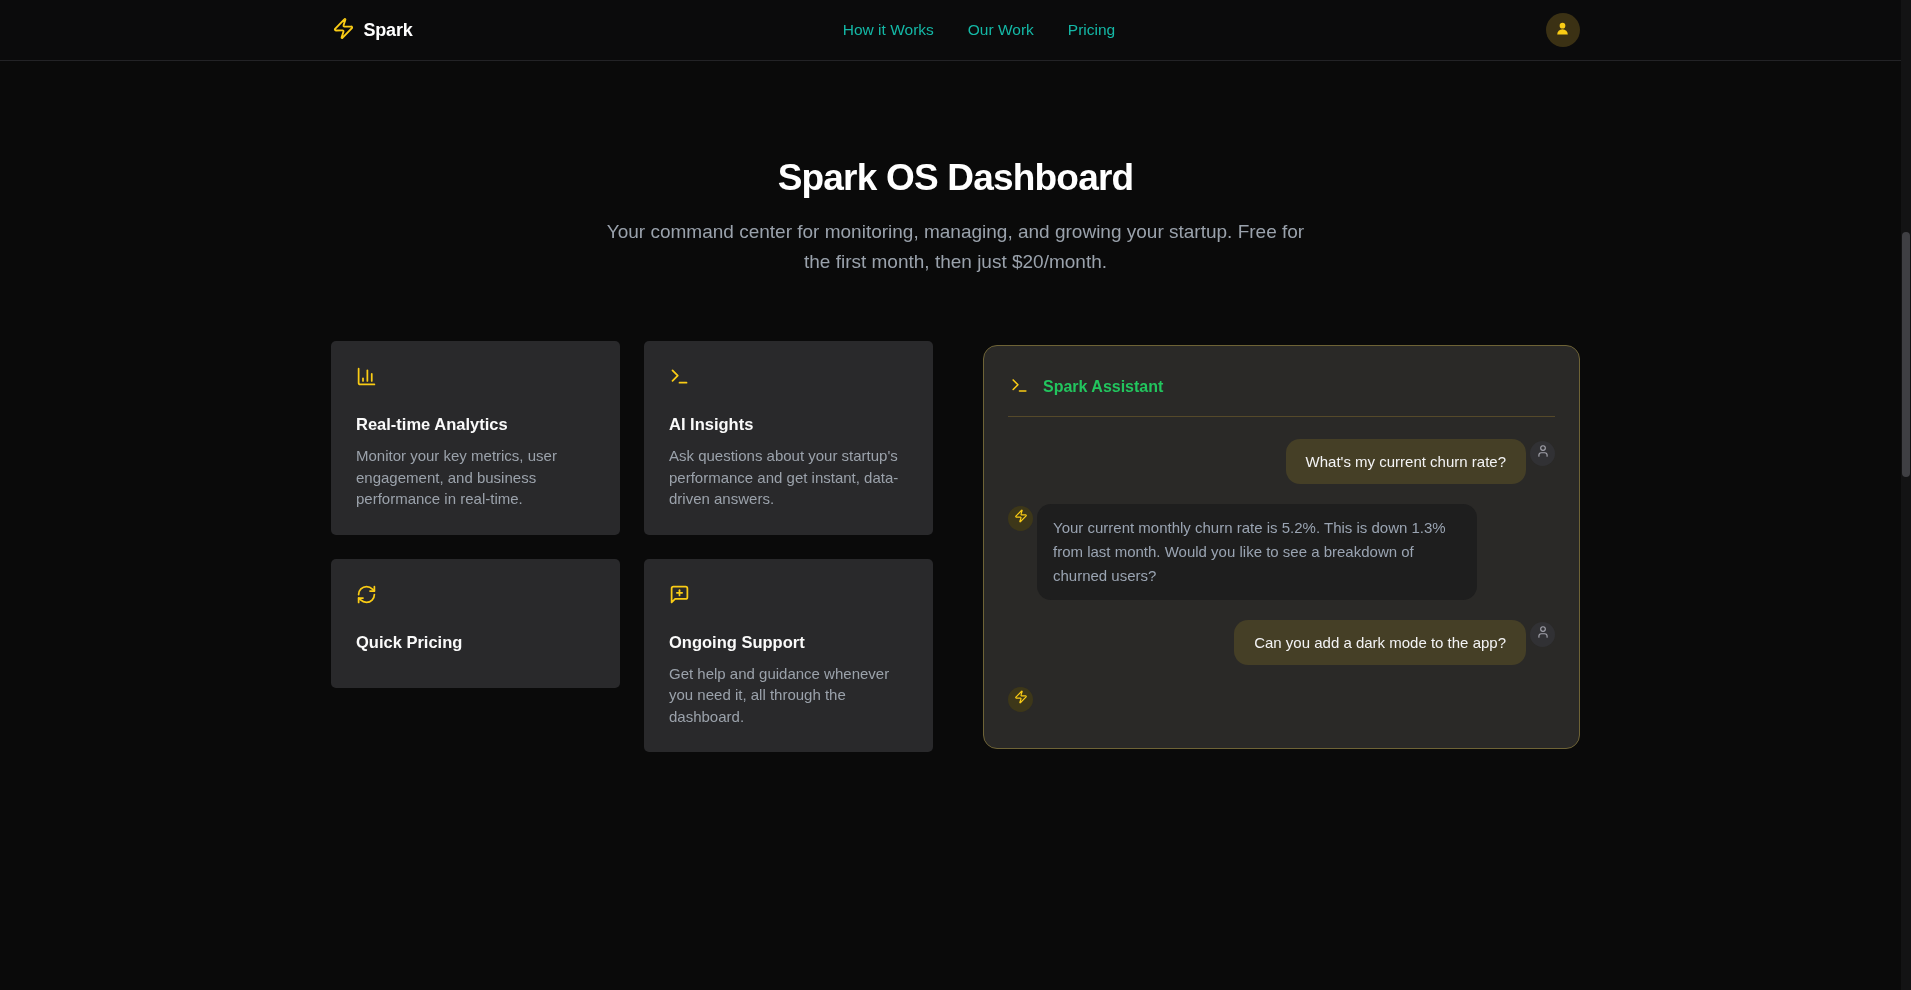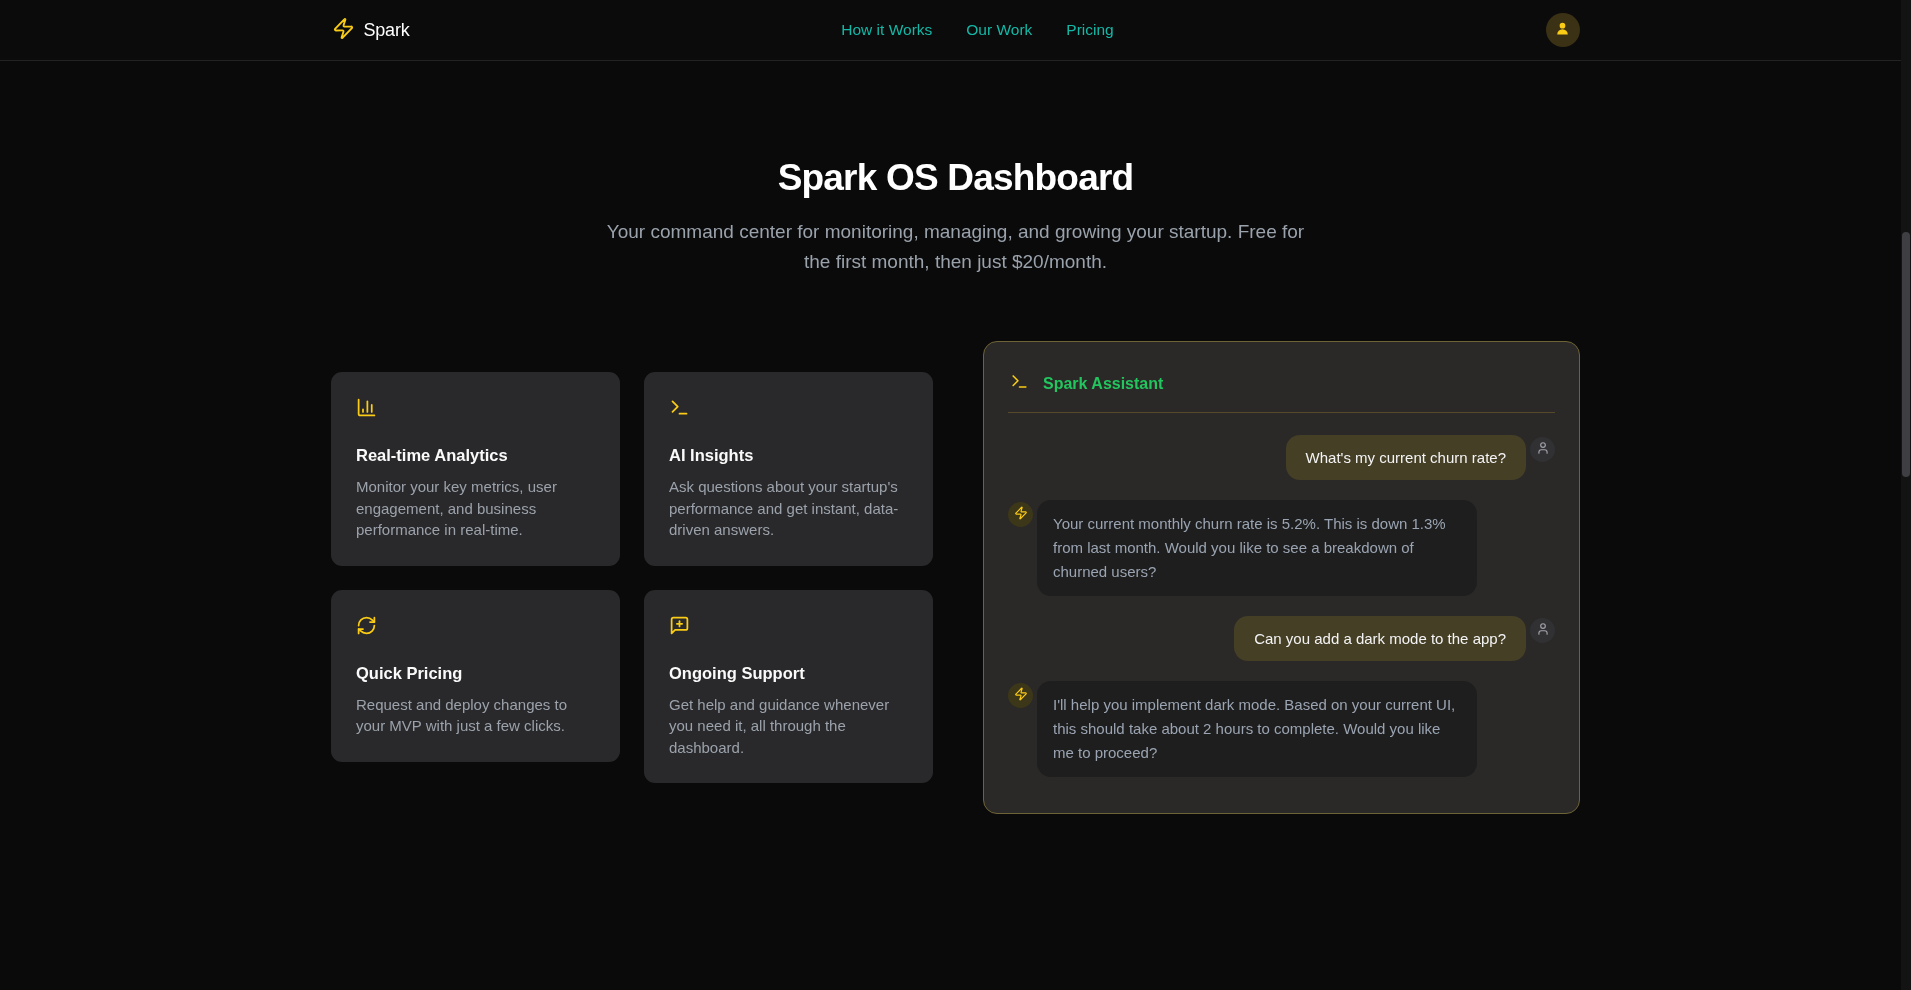--- a/index.html
+++ b/index.html
@@ -23,21 +23,21 @@
     display: flex;
     align-items: center;
   }
   .brand {
     display: flex;
     align-items: center;
     gap: 9px;
     cursor: pointer;
   }
   .brand svg { width: 23px; height: 23px; stroke: #facc15; }
-  .brand-name { font-size: 18px; font-weight: 400; color: #fff; letter-spacing: -0.2px; }
+  .brand-name { font-size: 18px; font-weight: 700; color: #fff; letter-spacing: -0.2px; }
   .nav-links {
     flex: 1;
     display: flex;
     justify-content: center;
     align-items: center;
     gap: 34px;
   }
   .nav-link {
     font-size: 15.5px;
     color: #14b8a6;
@@ -82,21 +82,21 @@
   
   .features {
     width: 602px;
     display: grid;
     grid-template-columns: 289px 289px;
     gap: 24px;
     align-items: start;
   }
   .card {
     background: #29292b;
-    border-radius: 11px;
+    border-radius: 5px;
     padding: 25px;
   }
   .card .card-icon { margin-bottom: 24px; }
   .card .card-icon svg { width: 21px; height: 21px; stroke: #facc15; }
   .card h3 {
     font-size: 16.5px;
     font-weight: 700;
     color: #fafafa;
     margin-bottom: 11px;
   }
@@ -240,21 +240,20 @@
       <div class="card">
         <div class="card-icon">
           <svg viewBox="0 0 24 24" fill="none" stroke-width="2" stroke-linecap="round" stroke-linejoin="round">
               <path d="M3 12a9 9 0 0 1 9-9 9.75 9.75 0 0 1 6.74 2.74L21 8"></path>
               <path d="M21 3v5h-5"></path>
               <path d="M21 12a9 9 0 0 1-9 9 9.75 9.75 0 0 1-6.74-2.74L3 16"></path>
               <path d="M8 16H3v5"></path>
             </svg>
         </div>
         <h3>Quick Pricing</h3>
-        <p>Request and deploy changes to your MVP with just a few clicks.</p>
       </div>
 
       <div class="card">
         <div class="card-icon">
           <svg viewBox="0 0 24 24" fill="none" stroke-width="2" stroke-linecap="round" stroke-linejoin="round">
               <path d="M21 15a2 2 0 0 1-2 2H7l-4 4V5a2 2 0 0 1 2-2h14a2 2 0 0 1 2 2z"></path>
               <line x1="12" x2="12" y1="7" y2="13"></line>
               <line x1="9" x2="15" y1="10" y2="10"></line>
             </svg>
         </div>
@@ -313,21 +312,20 @@
         </div>
 
         <div class="msg-row assistant">
           <div class="msg-avatar bot-avatar">
             <span class="icon">
               <svg viewBox="0 0 24 24" fill="none" stroke-width="2" stroke-linecap="round" stroke-linejoin="round">
                   <path d="M4 14a1 1 0 0 1-.78-1.63l9.9-10.2a.5.5 0 0 1 .86.46l-1.92 6.02A1 1 0 0 0 13 10h7a1 1 0 0 1 .78 1.63l-9.9 10.2a.5.5 0 0 1-.86-.46l1.92-6.02A1 1 0 0 0 11 14z"></path>
                 </svg>
             </span>
           </div>
-          <div class="bubble bot-bubble">I'll help you implement dark mode. Based on your current UI, this should take about 2 hours to complete. Would you like me to proceed?</div>
         </div>
 
       </div>
     </div>
   </section>
 </main>
 
 <div class="scrollbar-track">
   <div class="scrollbar-thumb"></div>
 </div>

